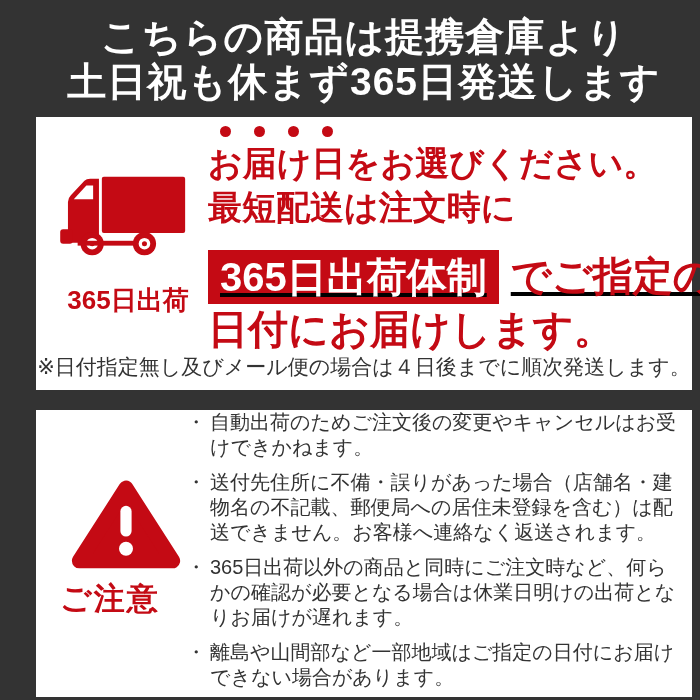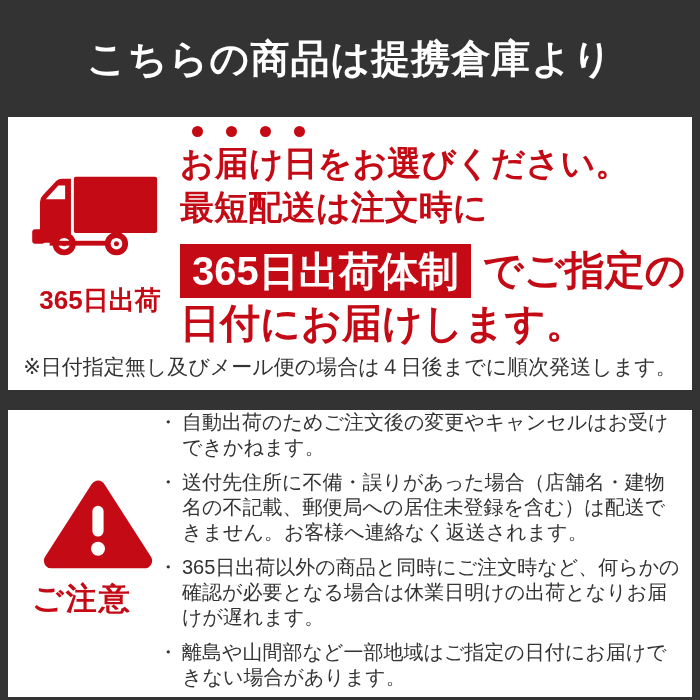--- a/index.html
+++ b/index.html
@@ -8,21 +8,21 @@
     --ink:#333333;
     --paper:#FFFFFF;
   }
   *{margin:0;padding:0;box-sizing:border-box;}
   html,body{width:700px;height:700px;}
   body{
     background:var(--charcoal);
     font-family:"Liberation Sans","DejaVu Sans",sans-serif;
     overflow:hidden;
   }
-  .page{width:700px;height:700px;background:var(--charcoal);}
+  .page{width:700px;height:700px;background:var(--charcoal);padding-left:28px;}
 
   
   .banner{
     height:117px;
     display:flex;flex-direction:column;justify-content:center;
     text-align:center;color:#fff;font-weight:bold;
     font-size:39px;line-height:45px;letter-spacing:1px;
   }
 
   
@@ -33,21 +33,21 @@
 
   
   .truck-col{position:absolute;left:20px;top:56px;width:144px;text-align:center;}
   .truck-svg{width:138px;height:92px;display:block;margin:0 auto;}
   .truck-label{color:var(--red);font-weight:bold;font-size:26px;margin-top:18px;white-space:nowrap;}
 
   .ship-right{margin-left:172px;padding-top:9px;}
   .dots{display:flex;gap:23px;margin-left:12px;height:11px;margin-bottom:4px;}
   .dot{width:11px;height:11px;border-radius:50%;background:var(--red);}
   .ship-h{font-size:34px;font-weight:bold;color:var(--red);line-height:44px;white-space:nowrap;}
-  .ship-row{display:flex;align-items:center;margin-top:14px;}
+  .ship-row{display:flex;align-items:center;margin-top:20px;text-decoration:underline;}
   .hl-box{
     background:var(--red);color:#fff;font-size:40px;font-weight:bold;
     line-height:48px;padding:3px 12px;white-space:nowrap;
   }
   .after-box{color:var(--red);font-size:40px;font-weight:bold;margin-left:12px;white-space:nowrap;}
   .ship-h2{color:var(--red);font-size:40px;font-weight:bold;line-height:52px;white-space:nowrap;font-family:Liberation Serif, serif;}
   .ship-note{
     position:absolute;left:0;right:0;bottom:9px;text-align:center;
     color:var(--ink);font-size:21px;white-space:nowrap;
   }
@@ -62,20 +62,21 @@
   .note-bullet{flex:0 0 24px;}
   .note-text{flex:1;}
 </style>
 </head>
 <body>
 
 <div class="page">
 
   <div class="banner">
     <div>こちらの商品は提携倉庫より</div>
+    <div>土日祝も休まず365日発送します</div>
   </div>
 
   <div class="panel panel-ship">
 
     <div class="truck-col">
       <svg class="truck-svg" viewBox="0 0 140 95" aria-hidden="true">
         <rect x="43" y="4" width="86" height="58" rx="2" fill="var(--red)"></rect>
         <path d="M8,30 Q8,26 11,23 L25,8 Q27,6 31,6 L40,6 L40,72 L8,72 Z" fill="var(--red)"></path>
         <path d="M14,27 L27,13 L34,13 L34,27 Z" fill="#fff"></path>
         <rect x="0" y="58" width="13" height="15" rx="3" fill="var(--red)"></rect>

